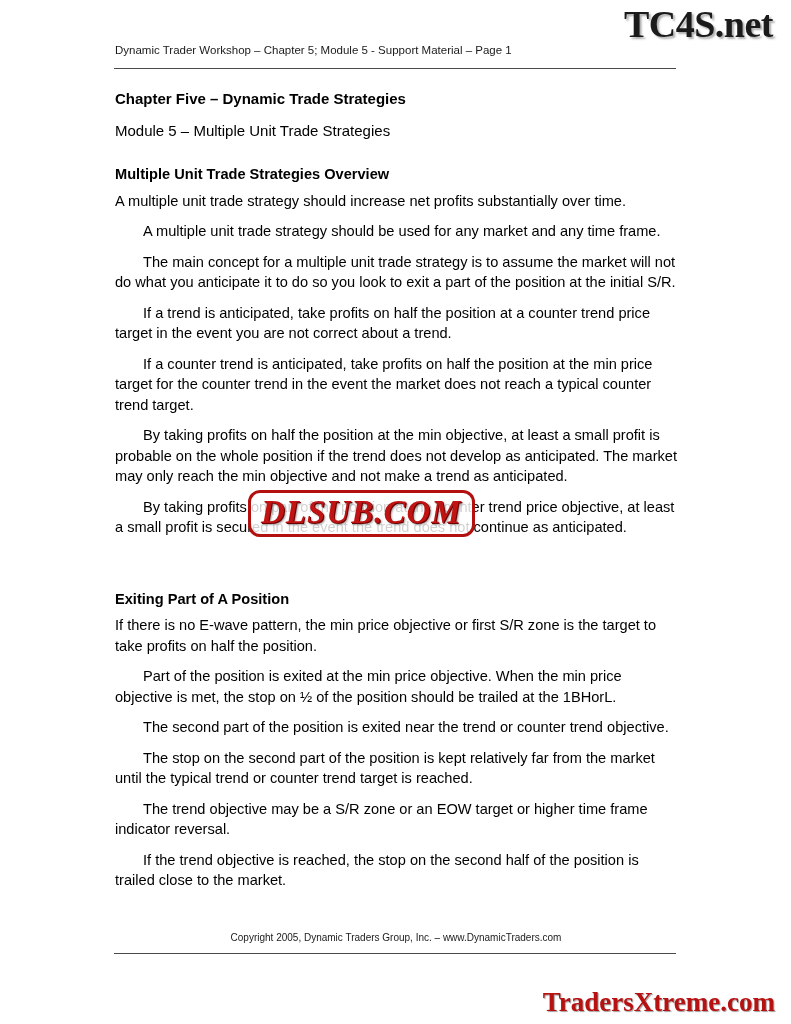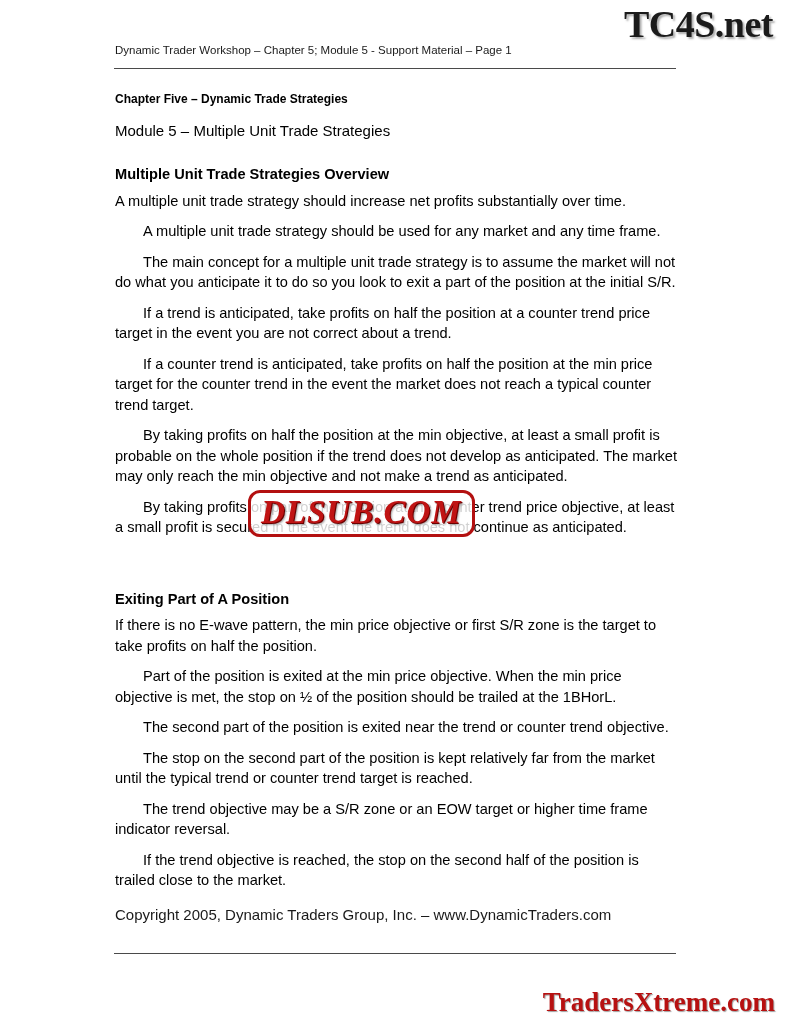--- a/index.html
+++ b/index.html
@@ -61,21 +61,21 @@
     position: absolute;
     top: 88px;
     left: 115px;
     width: 562px;
     font-size: 14.6px;
     line-height: 20.5px;
     color: #000000;
   }
   .heading-1 {
     font-weight: bold;
-    font-size: 12px;
+    font-size: 15px;
     margin: 0 0 10px 0;
     line-height: 22px;
   }
   .heading-2 {
     font-weight: normal;
     font-size: 15px;
     margin: 0 0 22px 0;
     line-height: 22px;
   }
   .section-title {
@@ -121,25 +121,25 @@
   .footer-rule {
     position: absolute;
     top: 953px;
     left: 114px;
     width: 562px;
     height: 1px;
     background: #4a4a4a;
   }
   .footer {
     position: absolute;
-    top: 906px;
+    top: 932px;
     left: 115px;
     width: 562px;
-    text-align: left;
-    font-size: 15px;
+    text-align: center;
+    font-size: 10px;
     color: #1a1a1a;
   }
   .tx-watermark {
     position: absolute;
     bottom: 6px;
     right: 16px;
     font-family: "Liberation Serif", serif;
     font-size: 27px;
     font-weight: bold;
     color: #b71111;

